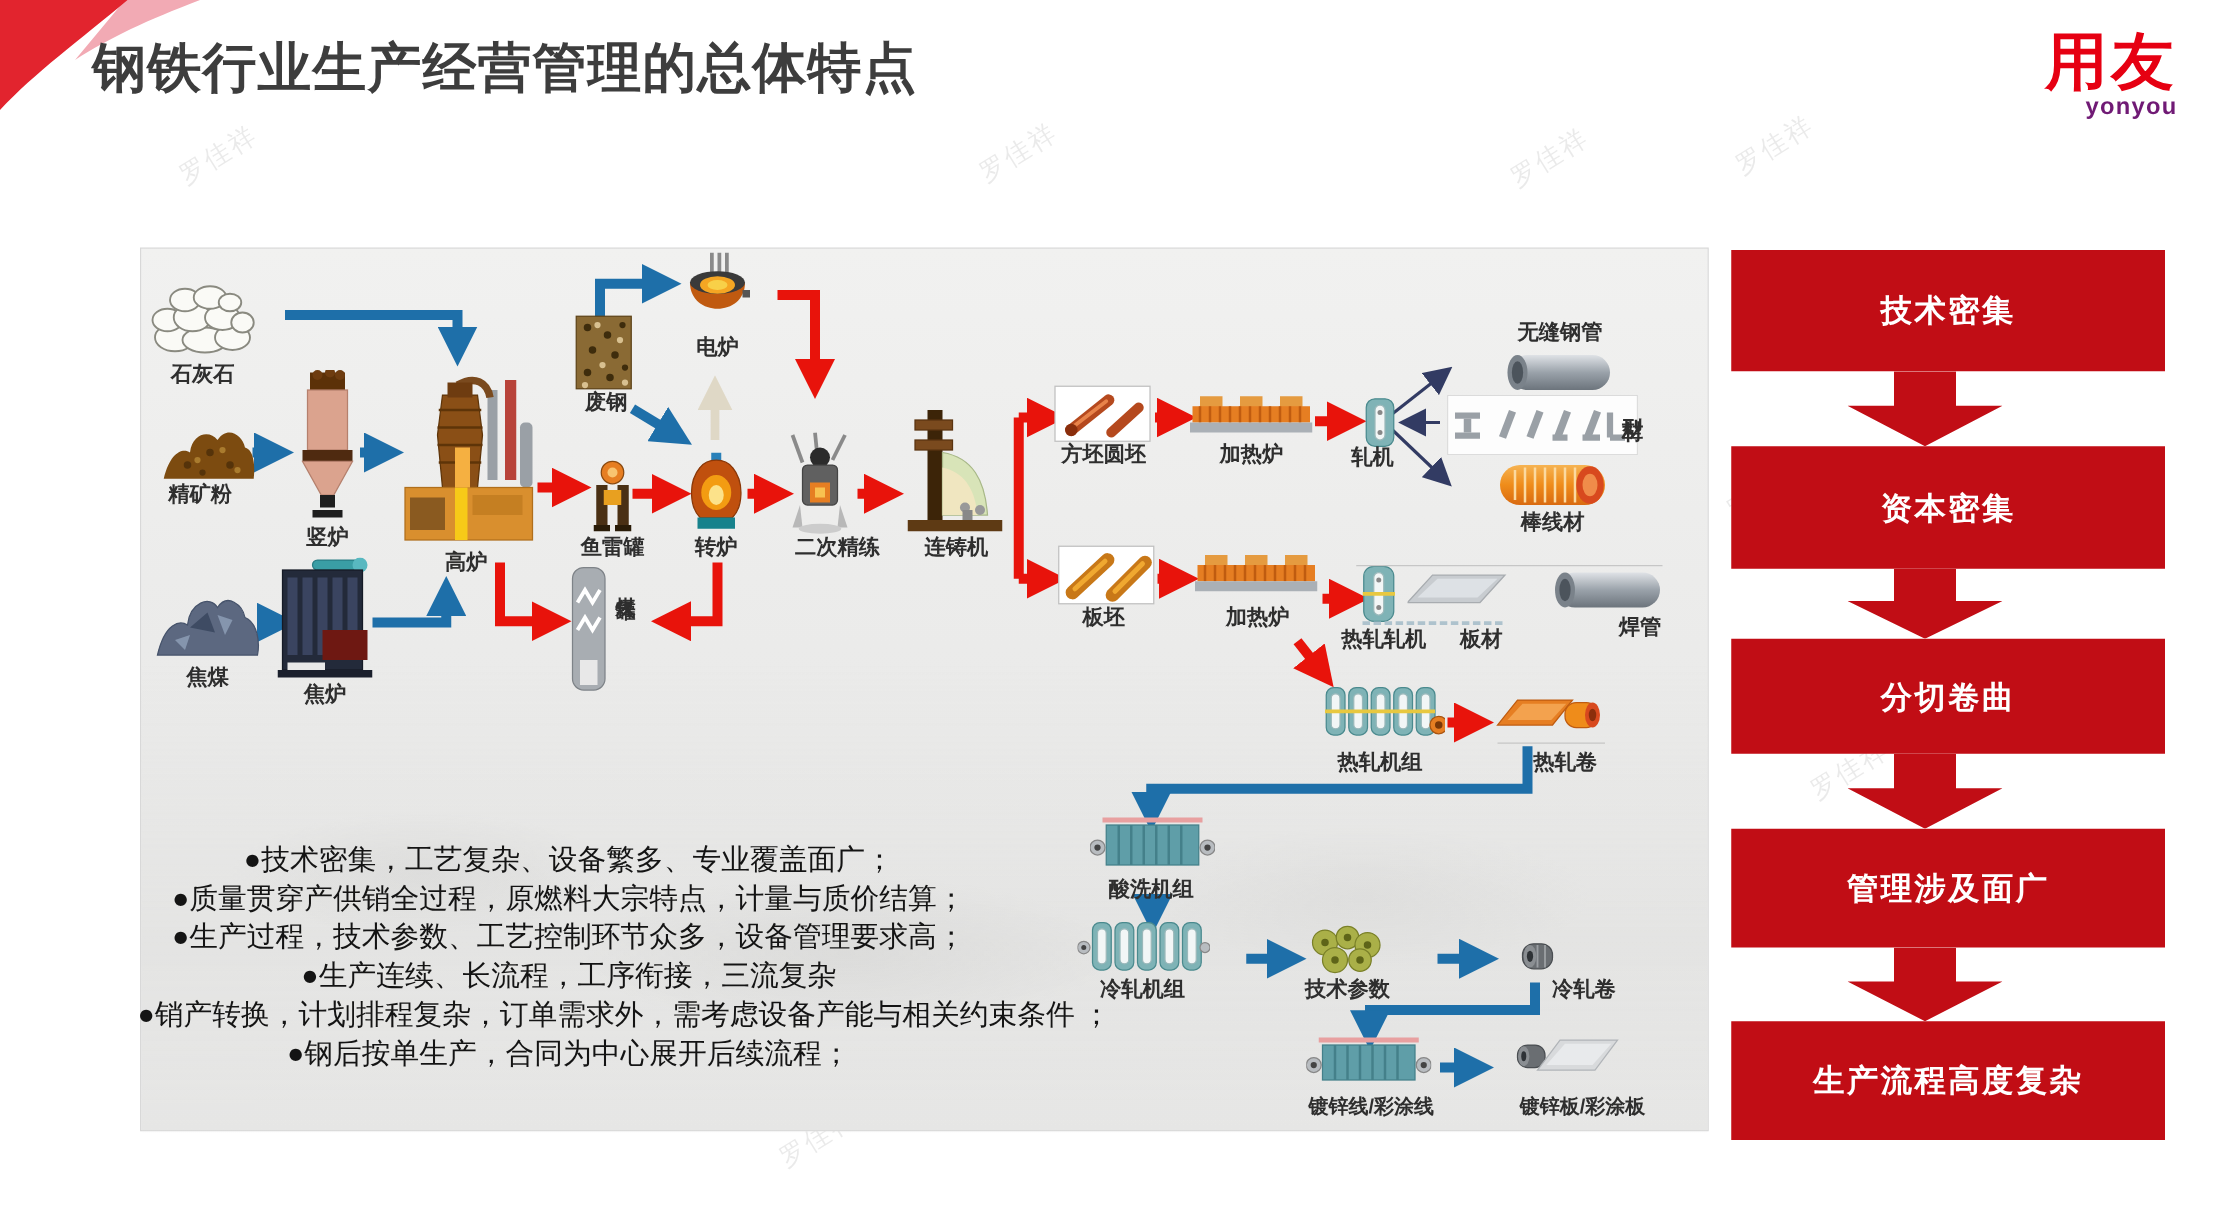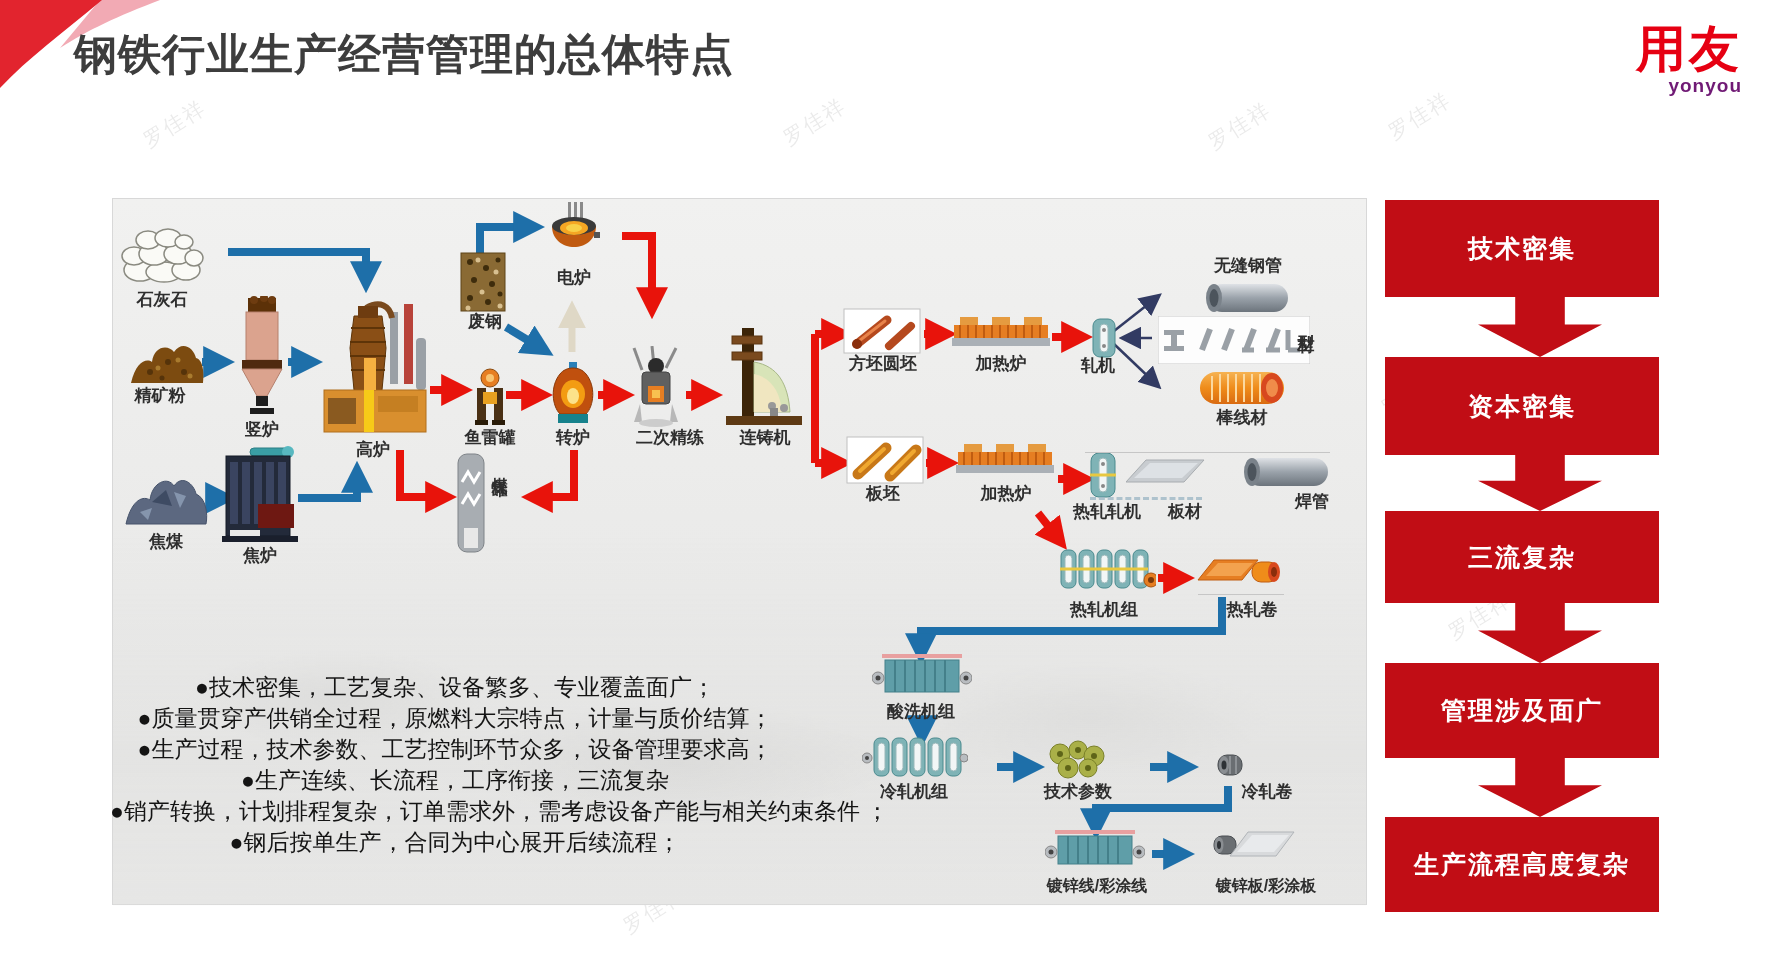--- a/index.html
+++ b/index.html
@@ -33,21 +33,21 @@
        white-space:nowrap;line-height:1.15;}
   .lbl.vert{writing-mode:vertical-rl;text-align:left;letter-spacing:2px;}
   .icon{position:absolute;}
   .hline{position:absolute;height:0;border-top:1px solid #c6c6c6;}
   .dashes{position:absolute;height:0;border-top:3px dashed #9fb9c6;opacity:.8;}
   
   .bullets{position:absolute;left:110px;top:672px;width:690px;
            font-family:"Liberation Serif",serif;color:#141414;text-align:center;}
   .bullets p{margin:0;font-size:23px;line-height:31px;white-space:nowrap;}
   
-  .pillar{position:absolute;left:1385px;width:274px;display:flex;align-items:center;
+  .pillar{position:absolute;left:1385px;width:347px;display:flex;align-items:center;
           justify-content:center;color:#ffffff;font-weight:800;font-size:25px;
           letter-spacing:2px;background:#c10d15;}
   .blockarrow{position:absolute;left:1478px;width:124px;background:#c10d15;
       clip-path:polygon(30% 0,70% 0,70% 46%,100% 46%,50% 100%,0 46%,30% 46%);}
 </style>
 </head>
 <body>
 
 <div id="slide">
 
@@ -622,19 +622,19 @@
     <p>●生产过程，技术参数、工艺控制环节众多，设备管理要求高；</p>
     <p>●生产连续、长流程，工序衔接，三流复杂</p>
     <p>●销产转换，计划排程复杂，订单需求外，需考虑设备产能与相关约束条件 ；</p>
     <p>●钢后按单生产，合同为中心展开后续流程；</p>
   </div>
 
   <div class="pillar" style="top:200px;height:97px">技术密集</div>
   <div class="blockarrow" style="top:297px;height:60px"></div>
   <div class="pillar" style="top:357px;height:98px">资本密集</div>
   <div class="blockarrow" style="top:455px;height:56px"></div>
-  <div class="pillar" style="top:511px;height:92px">三流复杂</div>
+  <div class="pillar" style="top:511px;height:92px">分切卷曲</div>
   <div class="blockarrow" style="top:603px;height:60px"></div>
   <div class="pillar" style="top:663px;height:95px">管理涉及面广</div>
   <div class="blockarrow" style="top:758px;height:59px"></div>
   <div class="pillar" style="top:817px;height:95px">生产流程高度复杂</div>
 
 </div>
 
 </body></html>

